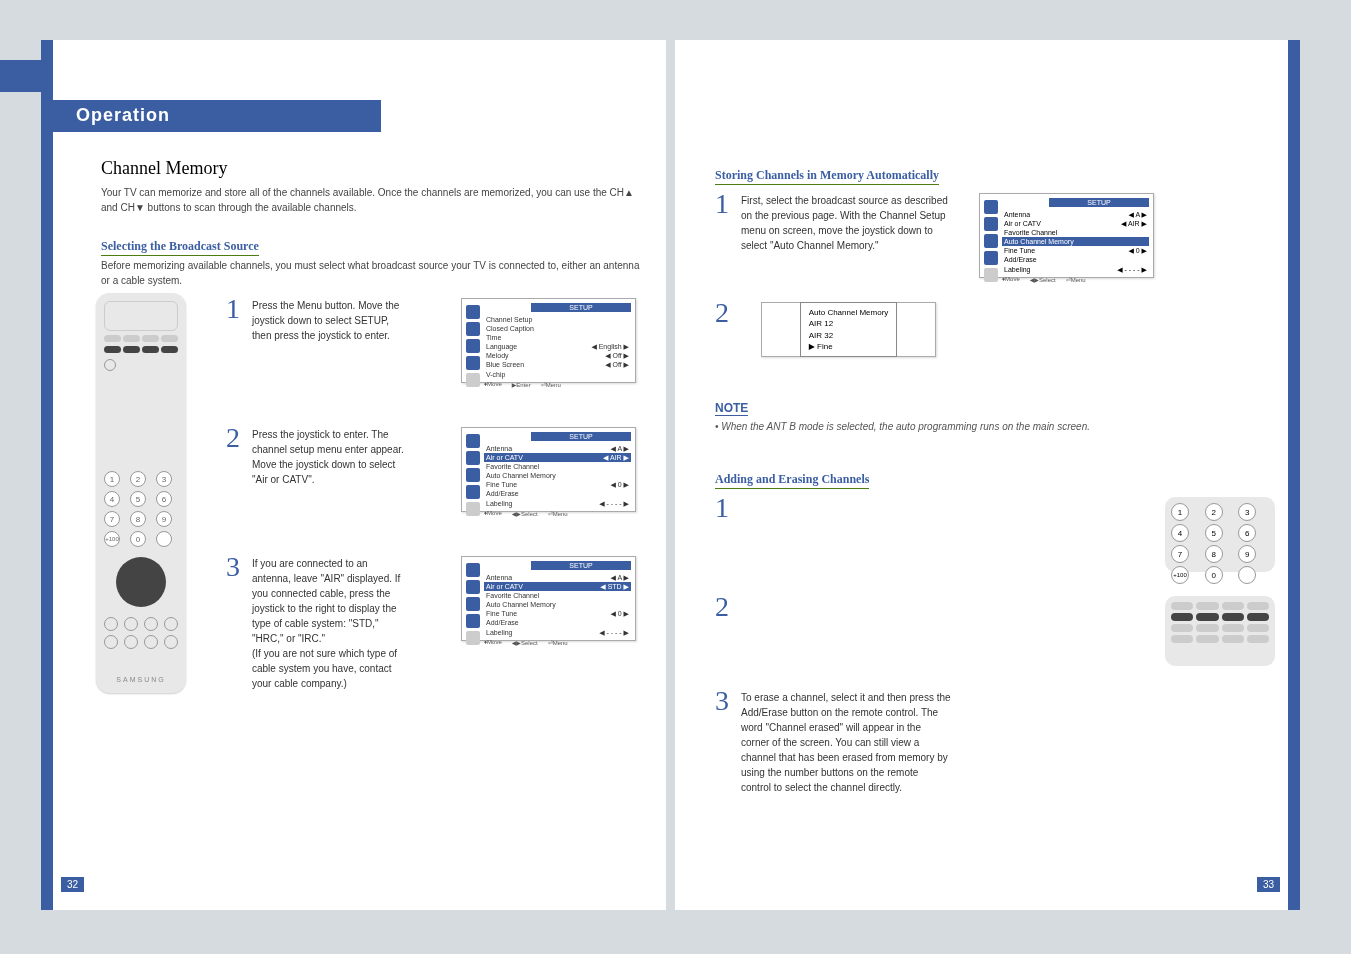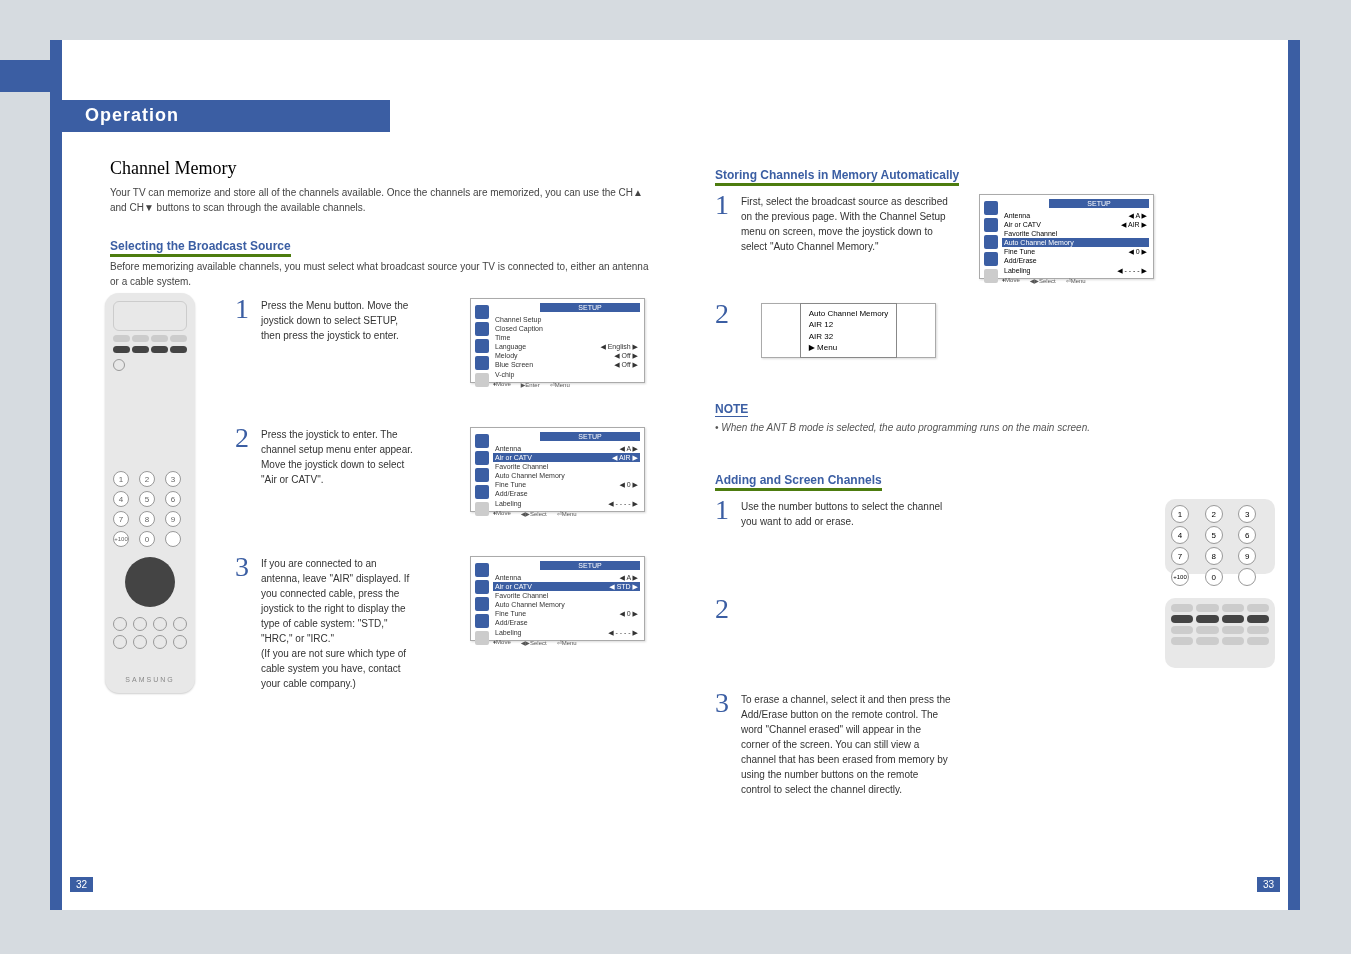--- a/index.html
+++ b/index.html
@@ -11,21 +11,21 @@
     position: relative;
     overflow: hidden;
   }
   .page {
     position: absolute;
     background: #fff;
     width: 625px;
     height: 870px;
     top: 40px;
   }
-  .page-left { left: 50px; }
+  .page-left { left: 41px; }
   .page-right { left: 675px; }
 
   .blue-bar-top {
     position: absolute;
     top: 60px;
     left: 5px;
     width: 335px;
     height: 32px;
     background: #3b5ea3;
   }
@@ -84,23 +84,24 @@
     color: #444;
     line-height: 1.5;
     margin-bottom: 14px;
   }
   h3.subhead {
     color: #3b5ea3;
     font-size: 12px;
     font-weight: bold;
     margin-top: 10px;
     margin-bottom: 2px;
-    border-bottom: 3px solid #4d7c0f;
+    border-bottom: 1px solid #4d7c0f;
     display: inline-block;
     padding-bottom: 1px;
+    font-family: Liberation Serif, serif;
   }
   .remote-img {
     position: absolute;
     top: 253px;
     left: 55px;
     width: 90px;
     height: 400px;
     background: #e8e8e8;
     border-radius: 14px;
     box-shadow: 0 1px 2px rgba(0,0,0,0.2);
@@ -584,35 +585,34 @@
         </div>
       </div>
 
       <div class="right-step">
         <div class="step-num">2</div>
         <div class="right-osd small">
           <div class="auto-box">
             <div>Auto Channel Memory</div>
             <div>AIR 12</div>
             <div>AIR 32</div>
-            <div>▶     Menu</div>
+            <div>▶     Fine</div>
           </div>
         </div>
       </div>
     </div>
 
     <div class="note-head">NOTE</div>
     <p class="note-body">• When the ANT B mode is selected, the auto programming runs on the main screen.</p>
 
-    <h3 class="subhead" style="margin-top:40px">Adding and Screen Channels</h3>
+    <h3 class="subhead" style="margin-top:40px">Adding and Erasing Channels</h3>
 
     <div class="right-steps">
       <div class="right-step">
         <div class="step-num">1</div>
-        <div class="step-text">Use the number buttons to select the channel you want to add or erase.</div>
         <div class="mini-remote">
           <div class="remote-key">1</div>
             <div class="remote-key">2</div>
             <div class="remote-key">3</div>
           <div class="remote-key">4</div>
             <div class="remote-key">5</div>
             <div class="remote-key">6</div>
           <div class="remote-key">7</div>
             <div class="remote-key">8</div>
             <div class="remote-key">9</div>

